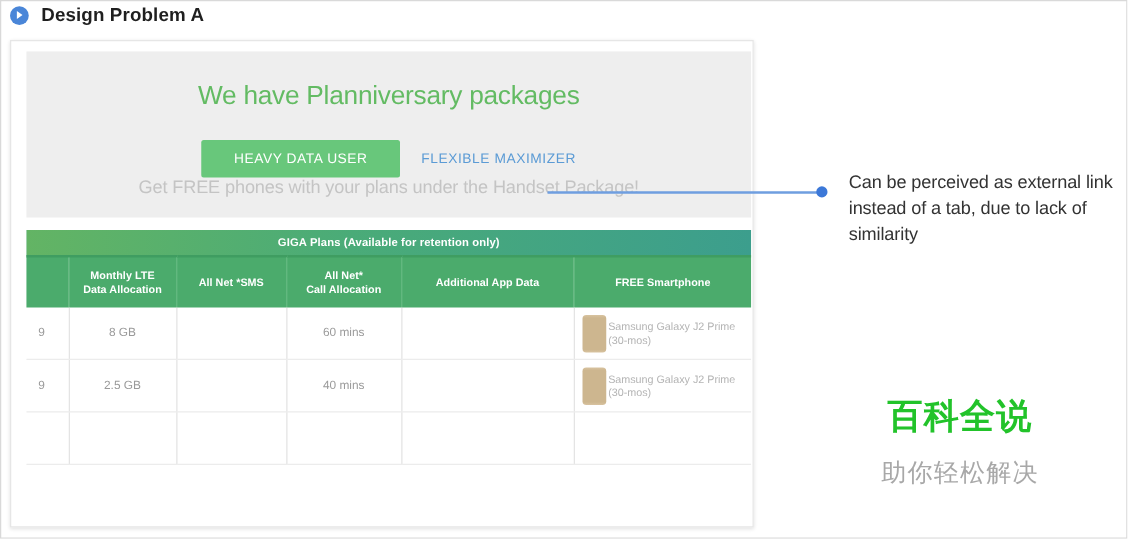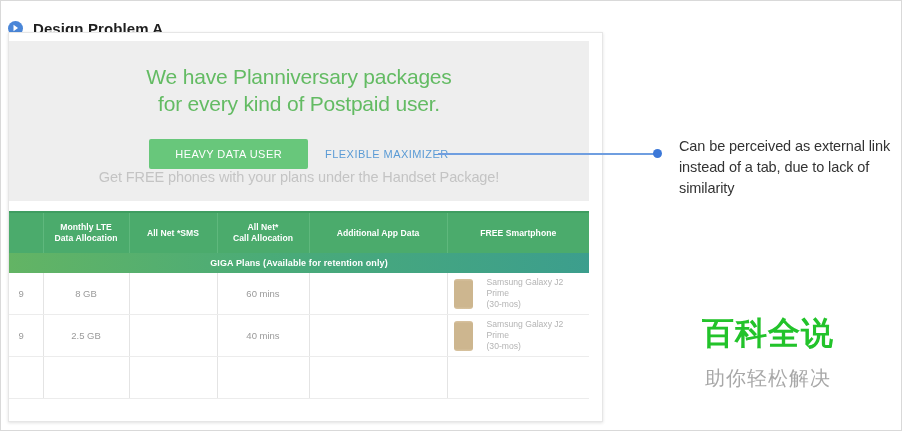--- a/index.html
+++ b/index.html
@@ -22,21 +22,21 @@
     left: 0; top: 0;
     width: 902px; height: 431px;
     box-sizing: border-box;
     border: 1px solid #d9d9d9;
     pointer-events: none;
   }
 
   
   .doc-header {
     position: absolute;
-    left: 0; top: 16px;
+    left: 0; top: 0;
     width: 902px;
     height: 24px;
     display: flex;
     align-items: center;
     padding-left: 8px;
     box-sizing: border-box;
   }
   .play-icon {
     width: 15px; height: 15px;
     border-radius: 50%;
@@ -64,21 +64,21 @@
     width: 595px;
     height: 390px;
     background: #ffffff;
     border: 1px solid #e6e6e6;
     box-shadow: 0 1px 3px rgba(0,0,0,.12);
     box-sizing: border-box;
     overflow: hidden;
   }
   .shot-inner {
     position: absolute;
-    left: 0;
+    left: 12px;
     top: 8px;
     width: 580px;
     height: 380px;
     overflow: hidden;
   }
 
   
   .hero {
     background: #eeeeee;
     width: 580px;
@@ -200,21 +200,21 @@
   }
   .price-cell span { margin-left: -9px; display: inline-block; }
 
   .phone-cell {
     text-align: left !important;
     padding-left: 6px !important;
   }
   .phone-wrap {
     display: flex;
     align-items: center;
-    gap: 14px;
+    gap: 2px;
   }
   .phone-thumb {
     width: 19px;
     height: 30px;
     border-radius: 3px;
     background: linear-gradient(to bottom, #d8c3a0 0%, #cdb68f 8%, #cdb68f 92%, #d8c3a0 100%);
     padding: 3px 2px;
     box-sizing: border-box;
     flex: 0 0 auto;
   }
@@ -272,21 +272,21 @@
   .watermark {
     position: absolute;
     left: 668px;
     top: 312px;
     width: 200px;
     text-align: center;
     user-select: none;
   }
   .wm-main {
     color: #22c32a;
-    font-size: 32px;
+    font-size: 28px;
     font-weight: bold;
     letter-spacing: 1px;
     line-height: 42px;
     font-family: "DejaVu Sans", sans-serif;
   }
   .wm-sub {
     color: #a8a8a8;
     font-size: 20px;
     letter-spacing: 1px;
     line-height: 24px;
@@ -305,58 +305,57 @@
   </span>
   <span class="doc-title">Design Problem A</span>
 </div>
 
 <div class="shot-card">
   <div class="shot-inner">
 
     <div class="hero">
       <div class="hero-title">
         <span>We have Planniversary packages</span>
-        <span class="l2">for every kind of Postpaid user.</span>
       </div>
 
       <div class="tabs-row">
         <button class="tab-primary">HEAVY DATA USER</button>
         <a class="tab-link" href="#">FLEXIBLE MAXIMIZER</a>
       </div>
 
       <div class="hero-sub1">Get FREE phones with your plans under the Handset Package!</div>
     </div>
 
     <table class="plans-table">
       <colgroup>
         <col class="col-price">
         <col class="col-data">
         <col class="col-sms">
         <col class="col-call">
         <col class="col-app">
         <col class="col-phone">
       </colgroup>
       <thead>
+        <tr>
+          <td class="banner-cell" colspan="6">GIGA Plans (Available for retention only)</td>
+        </tr>
         <tr>
           <th class="col-head price-col"></th>
           <th class="col-head">
             <span>Monthly LTE</span><br>
             <span>Data Allocation</span>
           </th>
           <th class="col-head">All Net *SMS</th>
           <th class="col-head">
             <span>All Net*</span><br>
             <span>Call Allocation</span>
           </th>
           <th class="col-head">Additional App Data</th>
           <th class="col-head">FREE Smartphone</th>
         </tr>
-        <tr>
-          <td class="banner-cell" colspan="6">GIGA Plans (Available for retention only)</td>
-        </tr>
       </thead>
       <tbody>
 
         <tr>
           <td class="price-cell"><span>9</span></td>
           <td>8 GB</td>
           <td></td>
           <td>60 mins</td>
           <td></td>
           <td class="phone-cell">

